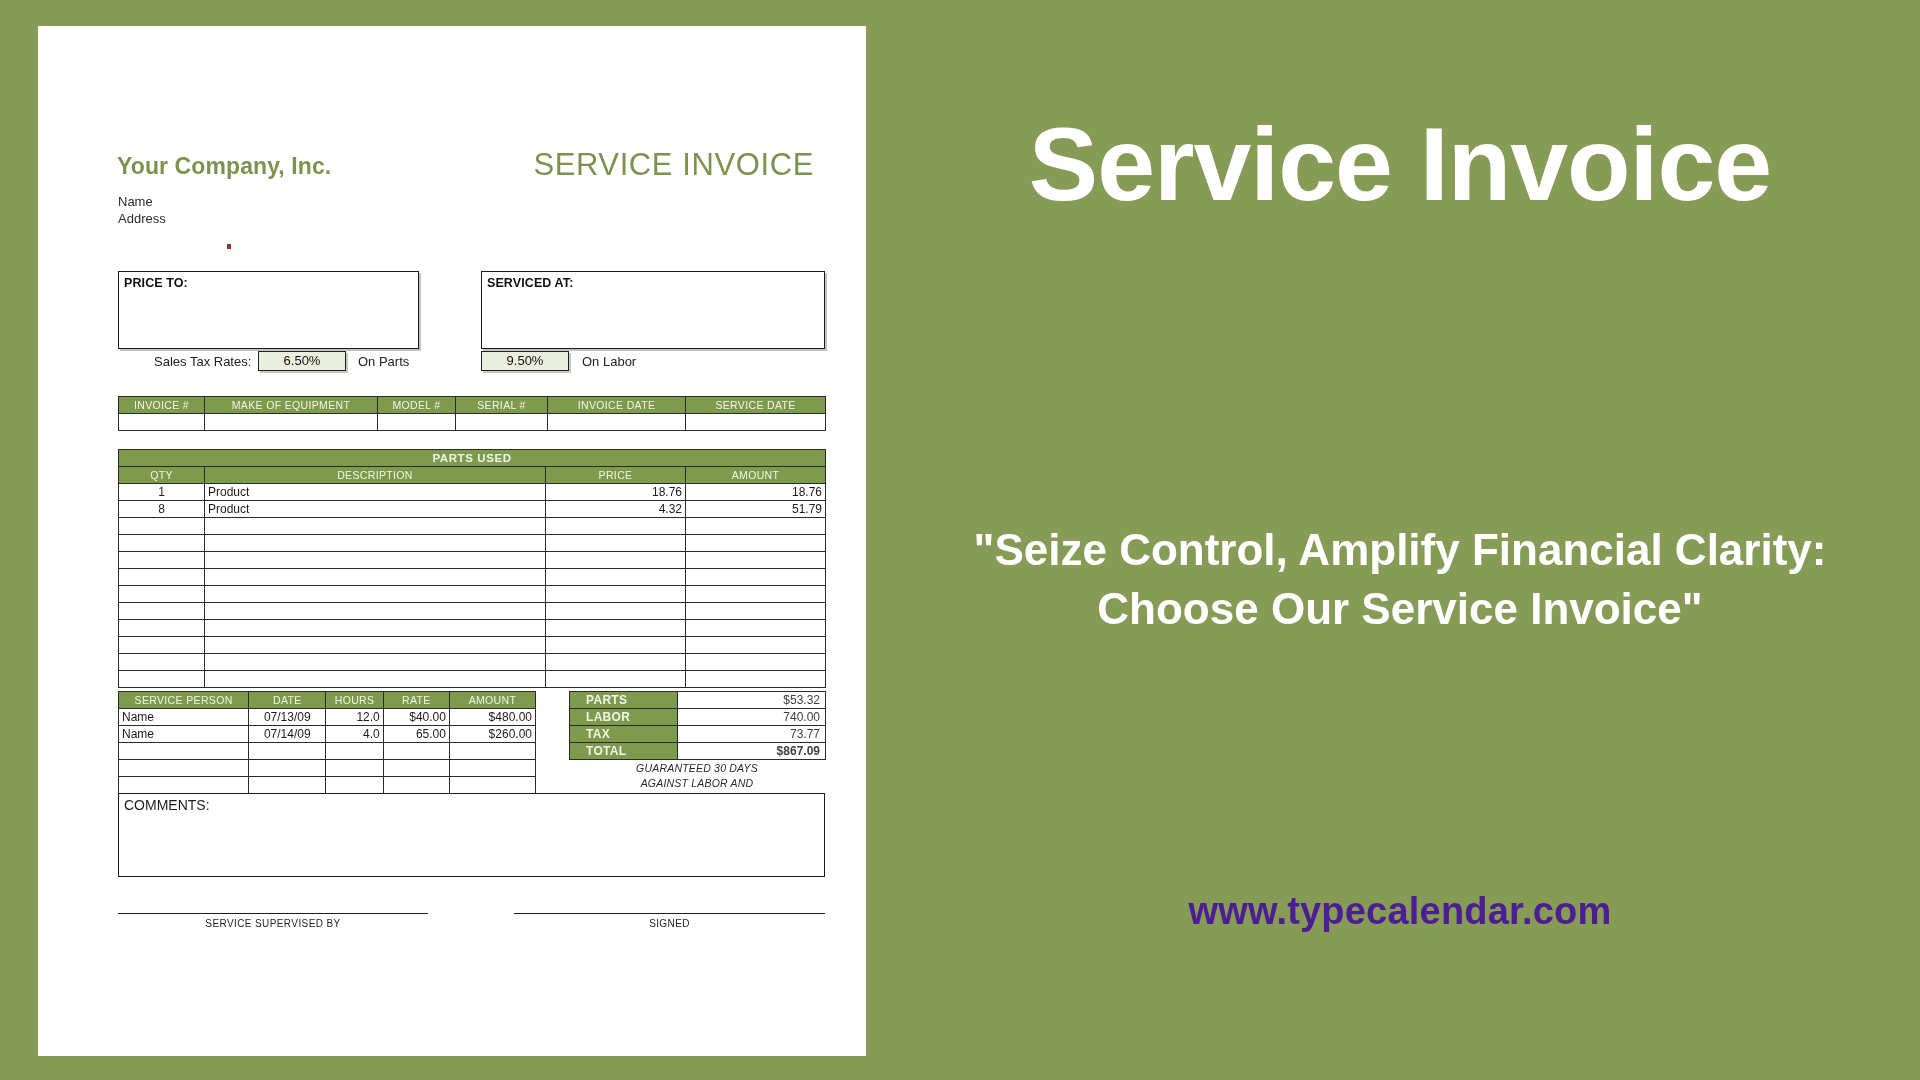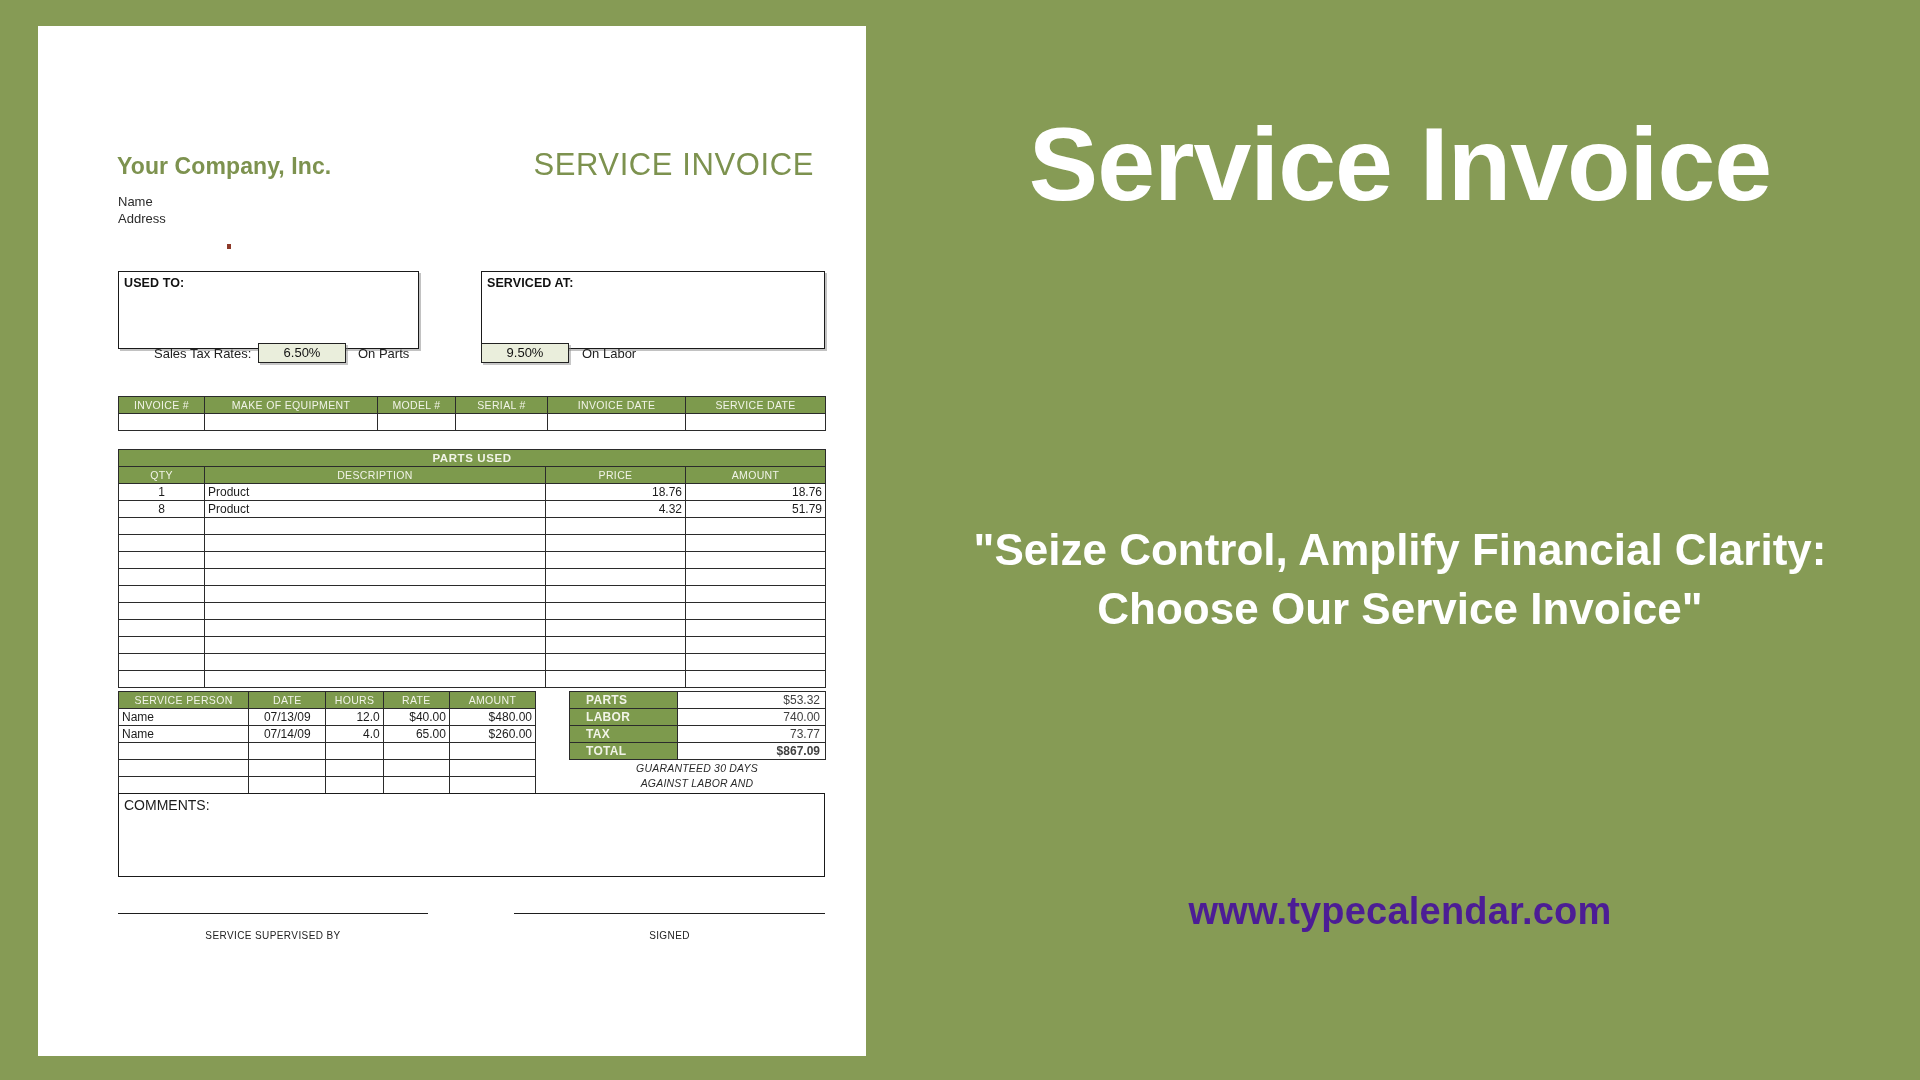--- a/index.html
+++ b/index.html
@@ -38,21 +38,21 @@
   .abox {
     position: absolute; top: 0; height: 78px;
     border: 1.6px solid #1a1a1a; background: #fff;
     box-shadow: 2px 2px 0 rgba(120,120,120,.45);
   }
   .abox.sold { left: 0; width: 301px; }
   .abox.serviced { left: 363px; width: 344px; }
   .abox .lbl { font-size: 12.5px; font-weight: bold; color: #111; padding: 4px 0 0 5px; letter-spacing: .1px; }
 
   
-  .taxrow { position: absolute; left: 38px; top: 212px; width: 707px; height: 22px; font-size: 13px; color: #222; }
+  .taxrow { position: absolute; left: 38px; top: 220px; width: 707px; height: 22px; font-size: 13px; color: #222; }
   .taxrow .lab { position: absolute; top: 3px; }
   .taxfield {
     position: absolute; top: 0; width: 88px; height: 20px;
     border: 1.4px solid #222; background: #eaeedc;
     box-shadow: 2px 2px 0 rgba(130,130,130,.45);
     font-size: 13px; color: #111; text-align: center; line-height: 18px;
   }
   .tax-parts-lab { left: 36px; }
   .tax-parts-field { left: 140px; }
   .tax-parts-suffix { left: 240px; }
@@ -105,21 +105,21 @@
     border: 1.6px solid #1a1a1a; background: #fff;
   }
   .comments .lbl { font-size: 14px; color: #1c1c1c; padding: 3px 0 0 5px; }
 
   
   .sigzone { position: absolute; left: 38px; top: 782px; width: 707px; height: 34px; }
   .sigblk { position: absolute; top: 0; }
   .sigblk.left { left: 0; width: 310px; }
   .sigblk.right { left: 396px; width: 311px; }
   .sigline { border-top: 1.6px solid #1e1e1e; height: 1px; }
-  .sigcap { text-align: center; font-size: 10px; color: #222; margin-top: 16px; letter-spacing: .4px; }
+  .sigcap { text-align: center; font-size: 10px; color: #222; margin-top: 4px; letter-spacing: .4px; }
 
   
   .promo { position: absolute; left: 880px; top: 0; width: 1040px; height: 1080px; }
   .promo-title {
     position: absolute; left: 0; top: 110px; width: 1040px;
     text-align: center; color: #ffffff; font-weight: bold;
     font-size: 104px; line-height: 1.05; letter-spacing: -1px;
   }
   .promo-tagline {
     position: absolute; left: 30px; top: 520px; width: 980px;
@@ -146,21 +146,21 @@
       </div>
 
       <div class="nameline">
         <div>Name</div>
         <div>Address</div>
       </div>
       <div class="reddot"></div>
 
       <div class="boxrow">
         <div class="abox sold">
-          <div class="lbl">USED TO:</div>
+          <div class="lbl">PRICE TO:</div>
         </div>
         <div class="abox serviced">
           <div class="lbl">SERVICED AT:</div>
         </div>
       </div>
 
       <div class="taxrow">
         <div class="lab tax-parts-lab">Sales Tax Rates:</div>
         <div class="taxfield tax-parts-field">6.50%</div>
         <div class="lab tax-parts-suffix">On Parts</div>

